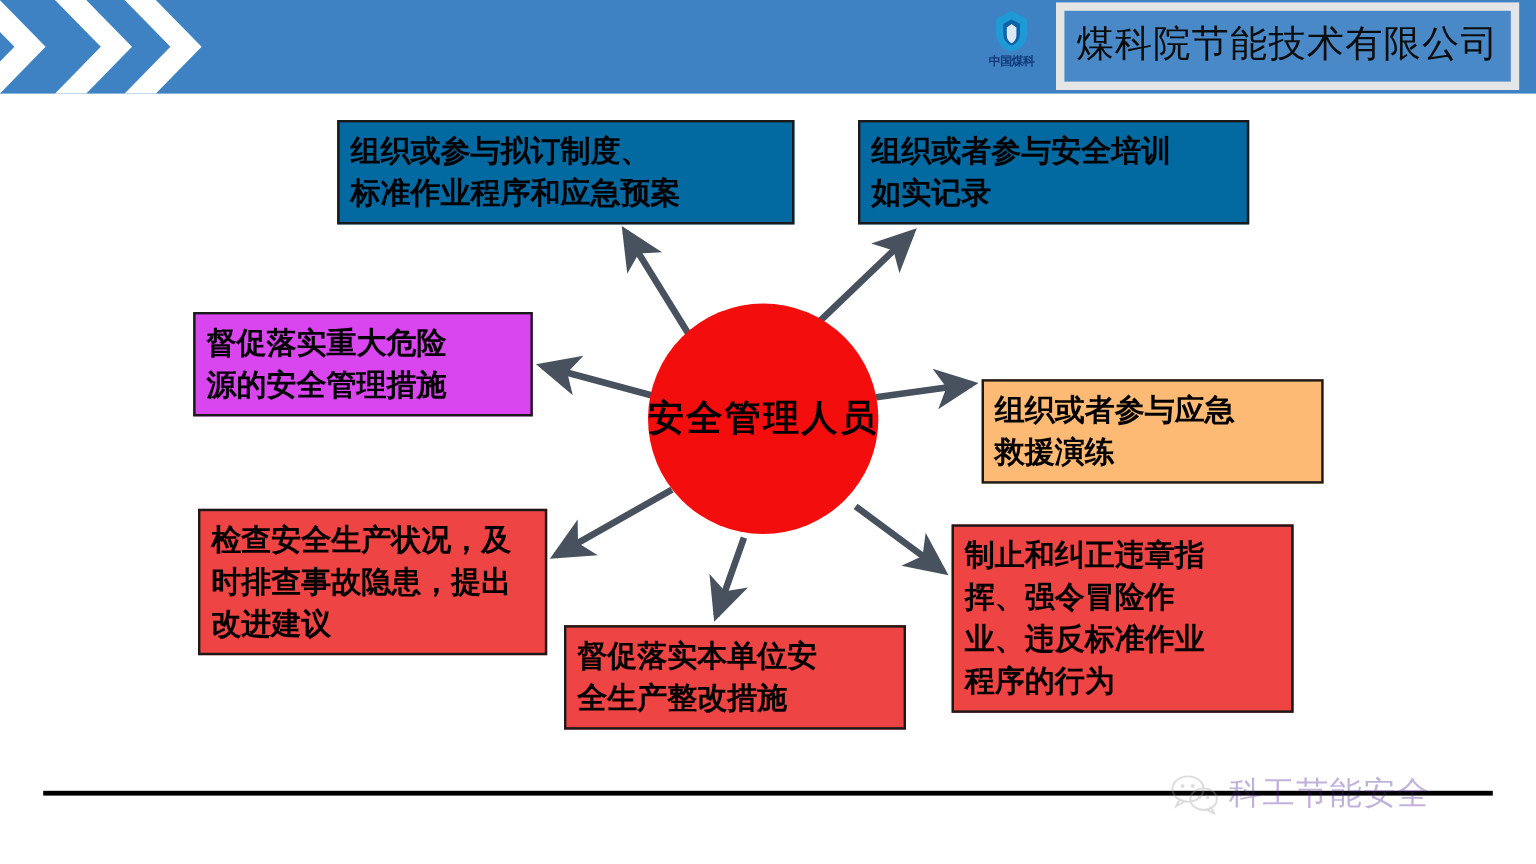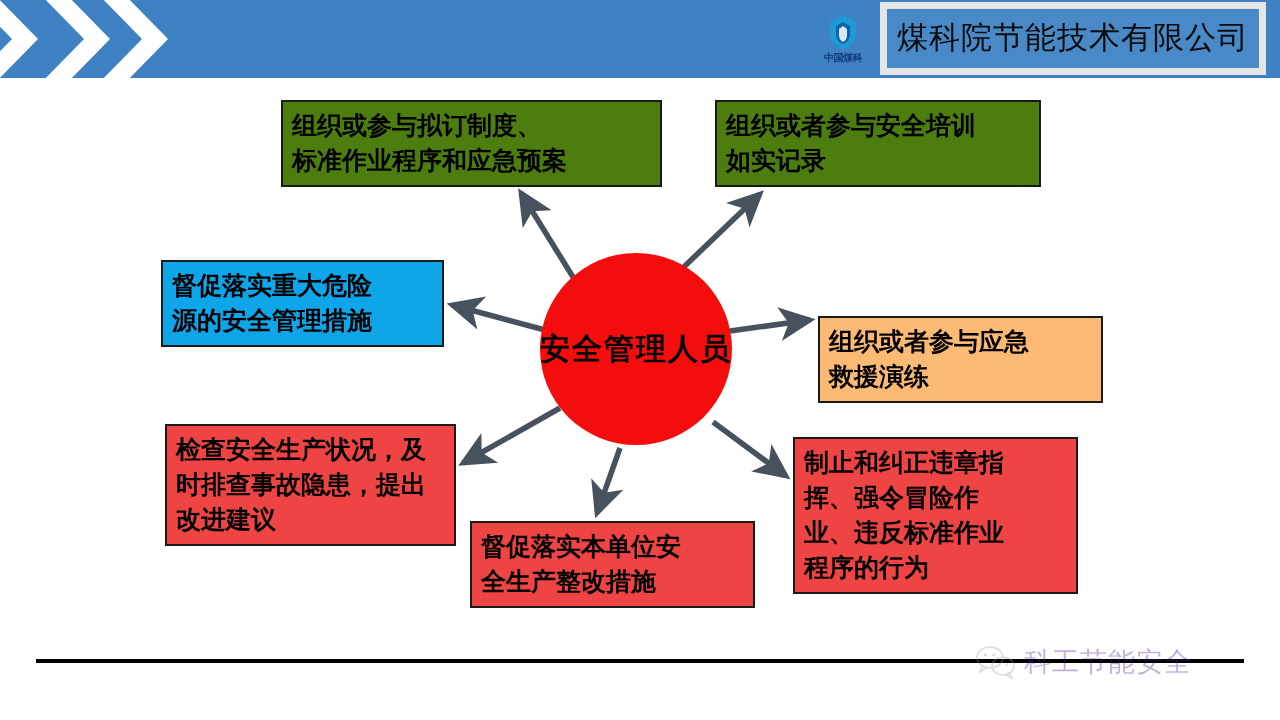--- a/index.html
+++ b/index.html
@@ -54,21 +54,21 @@
     display: flex;
     align-items: center;
     gap: 8px;
   }
   #header-logo {
     width: 58px;
     height: 62px;
     display: flex;
     flex-direction: column;
     align-items: center;
-    justify-content: center;
+    justify-content: flex-start;
   }
   #header-logo .mark { width: 40px; height: 38px; display:block; }
   #header-logo .mark-text {
     font-size: 10px;
     color: #113A78;
     font-weight: bold;
     letter-spacing: -0.5px;
     line-height: 11px;
     margin-top: 1px;
     white-space: nowrap;
@@ -137,22 +137,22 @@
     z-index: 4;
   }
   .node .ntext {
     font-weight: bold;
     color: #000000;
     font-size: 25px;
     line-height: 35px;
     letter-spacing: 0px;
     white-space: pre-line;
   }
-  .node.cyan   { background: #4d7c0f; }
-  .node.violet { background: #0ea5e9; }
+  .node.cyan   { background: #0369a1; }
+  .node.violet { background: #d946ef; }
   .node.lilac  { background: #fdba74; margin-top: 20px; }
   .node.yellow { background: #ef4444; }
 
   #node-regulations { left: 281px; top: 22px;  width: 381px; }
   #node-training    { left: 715px; top: 22px;  width: 326px; }
   #node-hazard      { left: 161px; top: 182px; width: 283px; }
   #node-drill       { left: 818px; top: 218px; width: 285px; }
   #node-inspect     { left: 165px; top: 346px; width: 291px; }
   #node-rectify     { left: 470px; top: 443px; width: 285px; }
   #node-violation   { left: 793px; top: 359px; width: 285px; }

